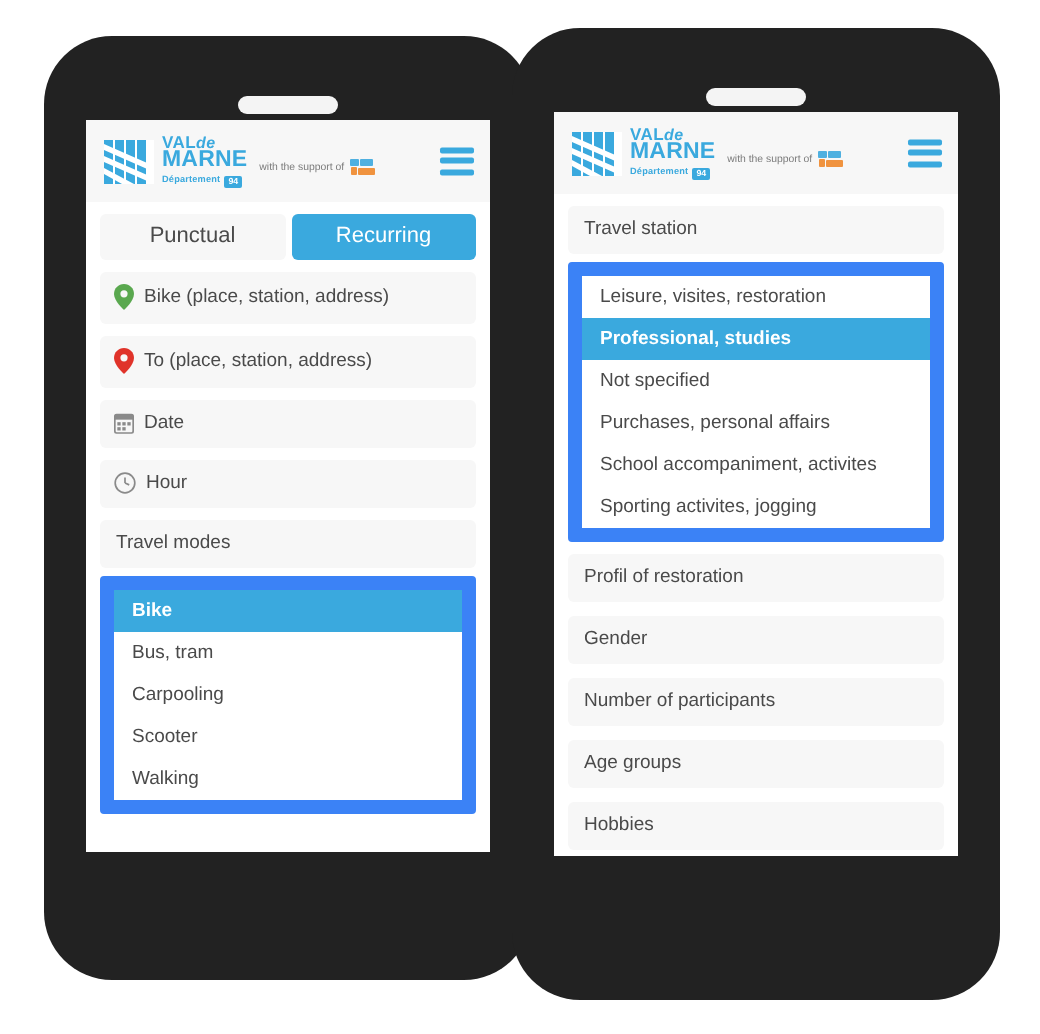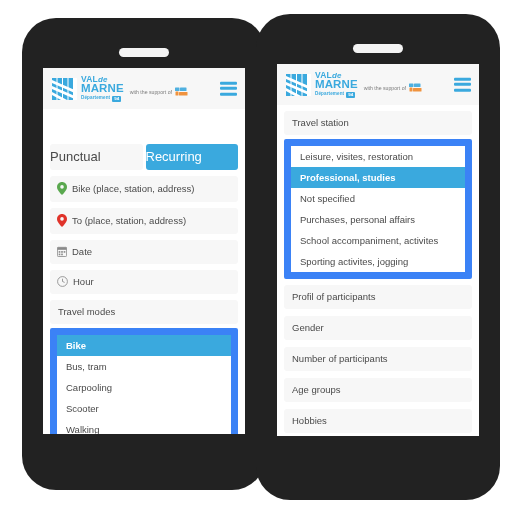--- a/index.html
+++ b/index.html
@@ -47,21 +47,21 @@
     height: 9px;
     border-radius: 5px;
     background: #f4f4f4;
   }
 
   
   .screen {
     position: absolute;
     left: 50%;
     transform: translateX(-50%);
-    top: 50px;
+    top: 42px;
     width: 202px;
     background: #ffffff;
     overflow: hidden;
   }
   .phone-1 .screen { height: 366px; }
   .phone-2 .screen { height: 372px; }
 
   
   .app-header {
     background: #f7f7f7;
@@ -163,28 +163,27 @@
     background: #ffffff;
   }
 
   .seg {
     display: flex;
     gap: 3px;
     margin-bottom: 6px;
   }
   .seg-btn {
     flex: 1;
-    text-align: left;
-    font-size: 13px;
+    text-align: center;
+    font-size: 11px;
     padding: 5px 0 6px 0;
     border-radius: 3px;
     background: #f7f7f7;
     color: #4a4a4a;
     cursor: pointer;
-    margin-top: 29px;
   }
   .seg-btn.active {
     background: #3aa9de;
     color: #ffffff;
   }
 
   .field {
     background: #f7f7f7;
     border-radius: 3px;
     padding: 6px 7px 7px 7px;
@@ -394,21 +393,21 @@
 
         <div class="listbox">
           <div class="opt">Leisure, visites, restoration</div>
           <div class="opt selected">Professional, studies</div>
           <div class="opt">Not specified</div>
           <div class="opt">Purchases, personal affairs</div>
           <div class="opt">School accompaniment, activites</div>
           <div class="opt">Sporting activites, jogging</div>
         </div>
 
-        <div class="sec-head" style="margin-bottom:7px">Profil of participants</div>
+        <div class="sec-head" style="margin-bottom:7px">Profil of restoration</div>
         <div class="sec-head" style="margin-bottom:7px">Gender</div>
         <div class="sec-head" style="margin-bottom:7px">Number of participants</div>
         <div class="sec-head" style="margin-bottom:7px">Age groups</div>
         <div class="sec-head" style="margin-bottom:7px">Hobbies</div>
 
       </div>
     </div>
   </div>
 
 </div>

